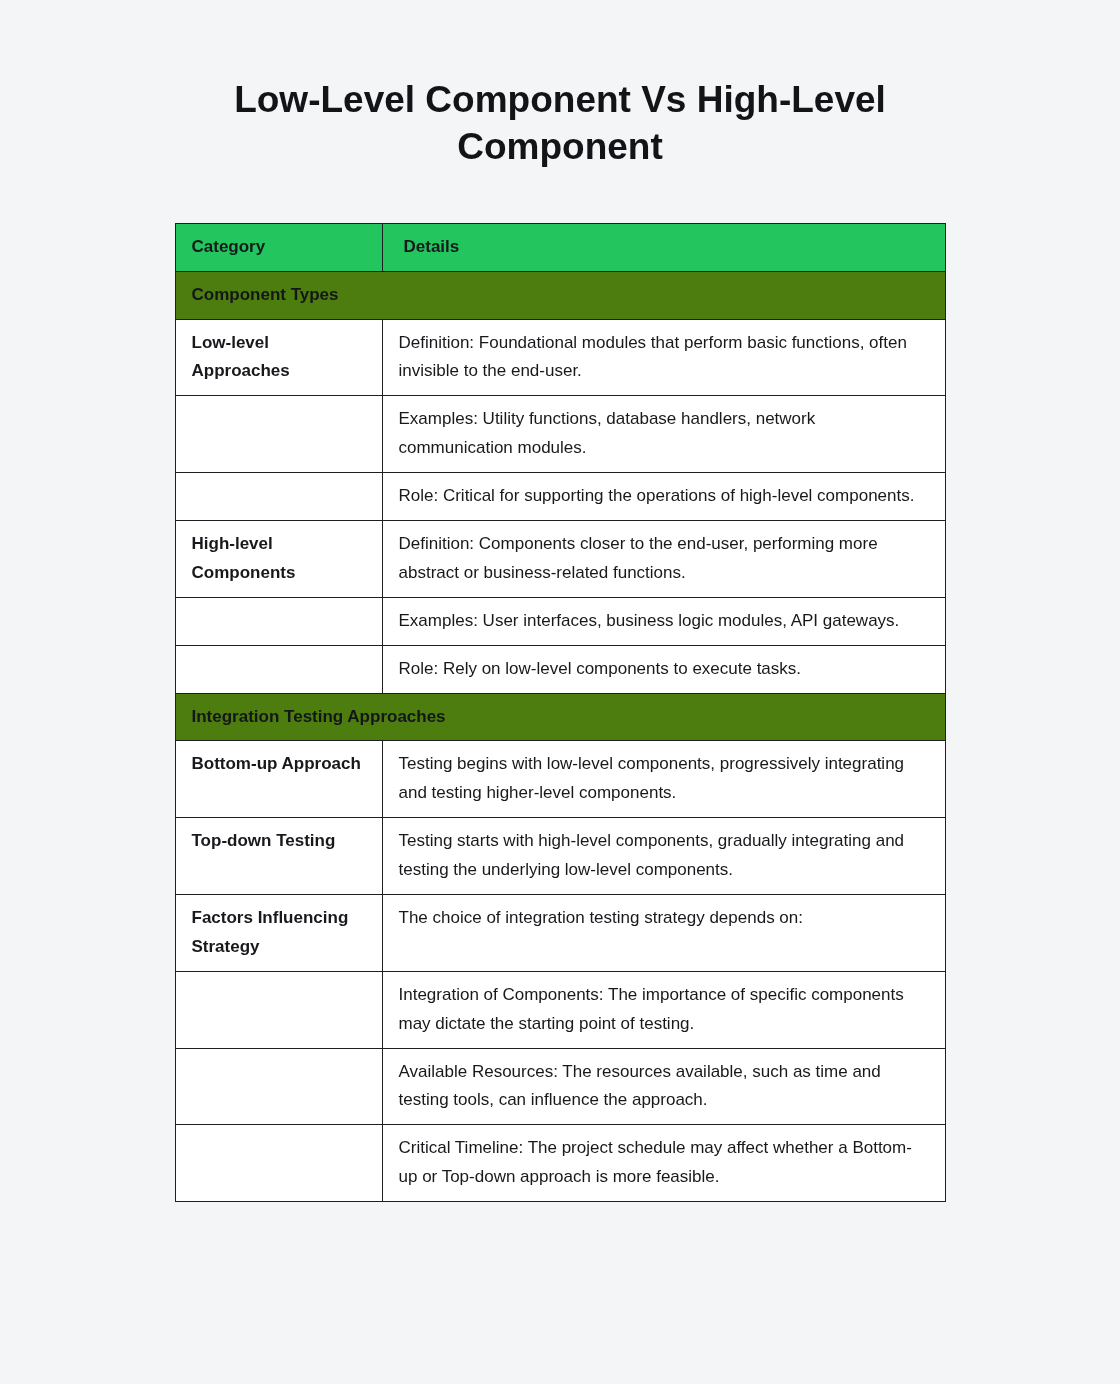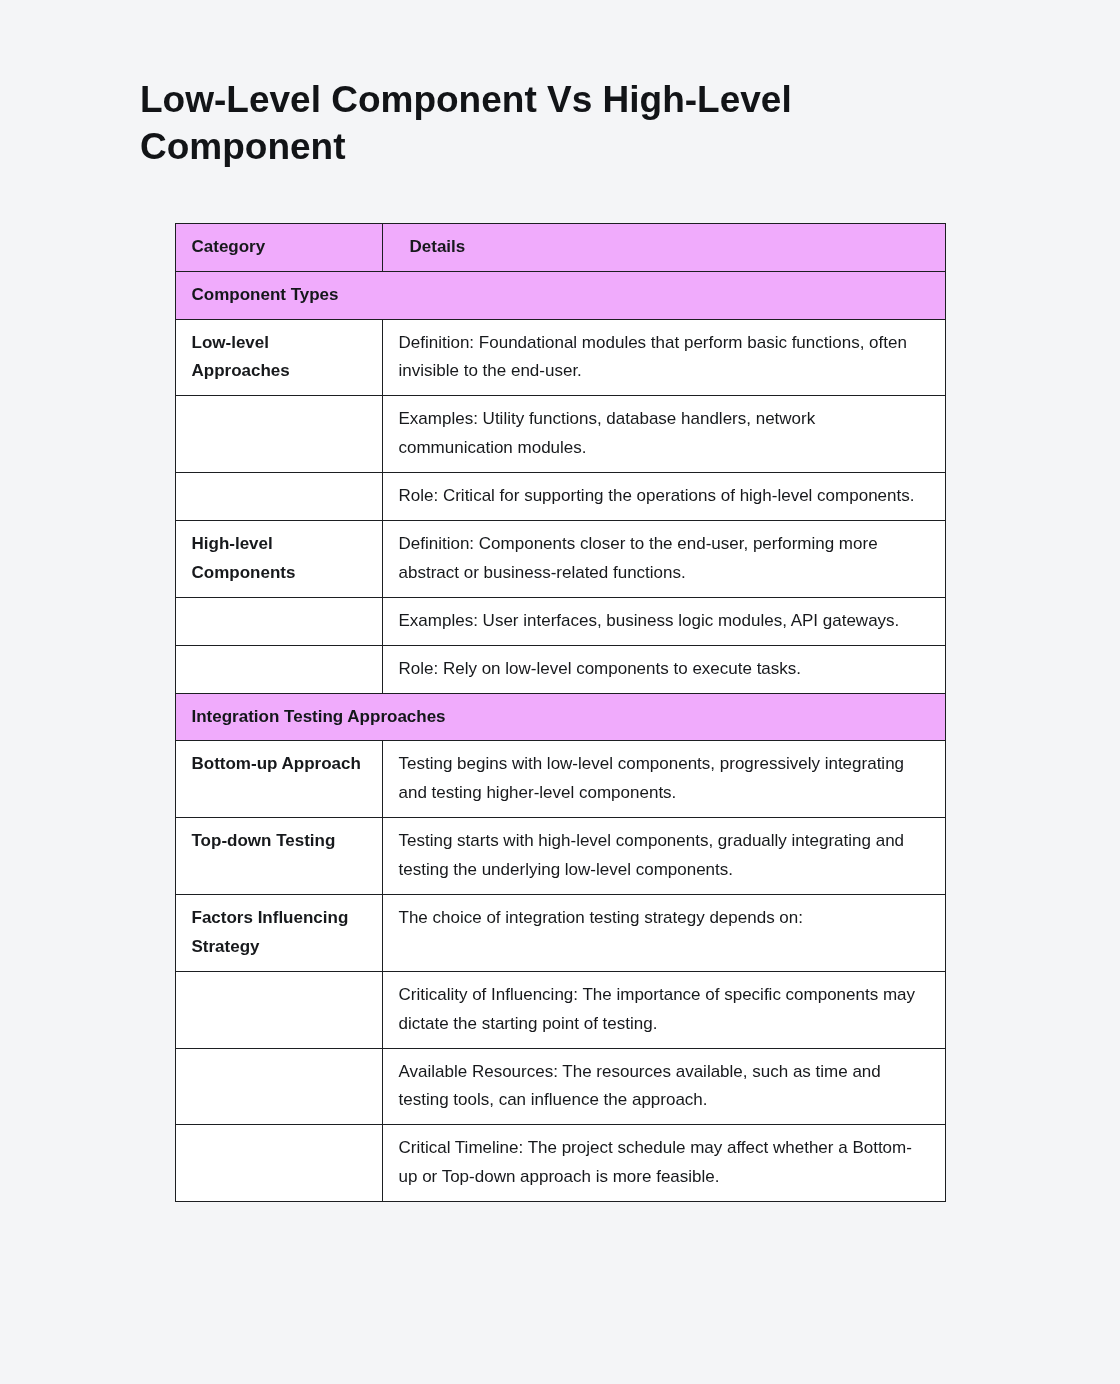--- a/index.html
+++ b/index.html
@@ -10,20 +10,21 @@
     width: 1120px;
     height: 1384px;
     background: #f4f5f7;
     font-family: "Liberation Sans", sans-serif;
     color: #17191c;
     -webkit-font-smoothing: antialiased;
   }
   .doc-title {
     margin: 76px auto 10px;
     width: 840px;
+    text-align: center;
     font-size: 37px;
     font-weight: 700;
     line-height: 1.28;
     color: #121417;
   }
   table.comparison {
     border-collapse: collapse;
     width: 770px;
     margin: 52px auto 0;
     background: #ffffff;
@@ -34,29 +35,29 @@
     border: 1.5px solid #1d1f22;
     padding: 9px 16px;
     font-size: 17px;
     line-height: 1.7;
     vertical-align: top;
     text-align: left;
     word-wrap: break-word;
   }
   .comparison th {
     font-weight: 700;
-    background: #f0abfc;
+    background: #22c55e;
   }
   th.col-details {
-    padding-left: 27px;
+    padding-left: 21px;
   }
   col.c-cat { width: 207px; }
   col.c-det { width: 563px; }
   td.section-cell {
-    background: #f0abfc;
+    background: #4d7c0f;
     font-weight: 700;
     color: #14171a;
   }
   td.cat-cell {
     font-weight: 700;
   }
   .lead {
     font-weight: 400;
   }
 </style>
@@ -114,21 +115,21 @@
     <tr>
       <td class="cat-cell">Top-down Testing</td>
       <td><span class="lead"></span> <span>Testing starts with high-level components, gradually integrating and testing the underlying low-level components.</span></td>
     </tr>
     <tr>
       <td class="cat-cell">Factors Influencing Strategy</td>
       <td><span class="lead"></span> <span>The choice of integration testing strategy depends on:</span></td>
     </tr>
     <tr>
       <td class="cat-cell"></td>
-      <td><span class="lead">Criticality of Influencing:</span> <span>The importance of specific components may dictate the starting point of testing.</span></td>
+      <td><span class="lead">Integration of Components:</span> <span>The importance of specific components may dictate the starting point of testing.</span></td>
     </tr>
     <tr>
       <td class="cat-cell"></td>
       <td><span class="lead">Available Resources:</span> <span>The resources available, such as time and testing tools, can influence the approach.</span></td>
     </tr>
     <tr>
       <td class="cat-cell"></td>
       <td><span class="lead">Critical Timeline:</span> <span>The project schedule may affect whether a Bottom-up or Top-down approach is more feasible.</span></td>
     </tr>
   </tbody>

